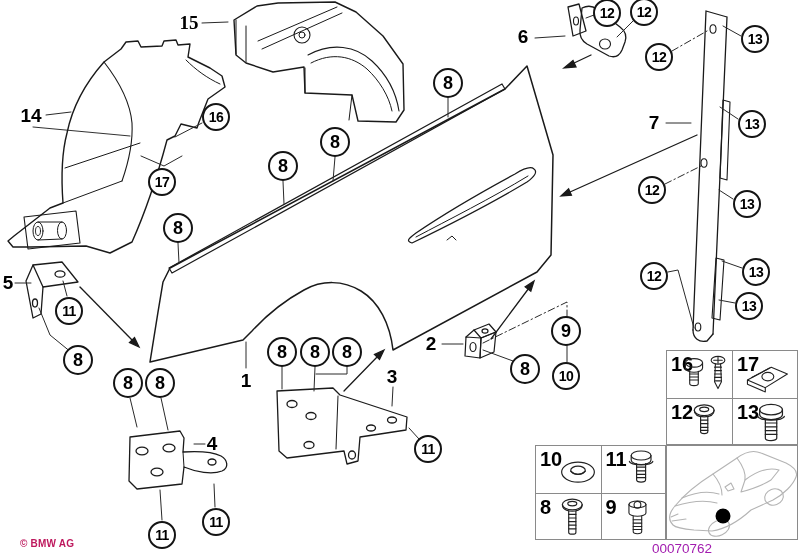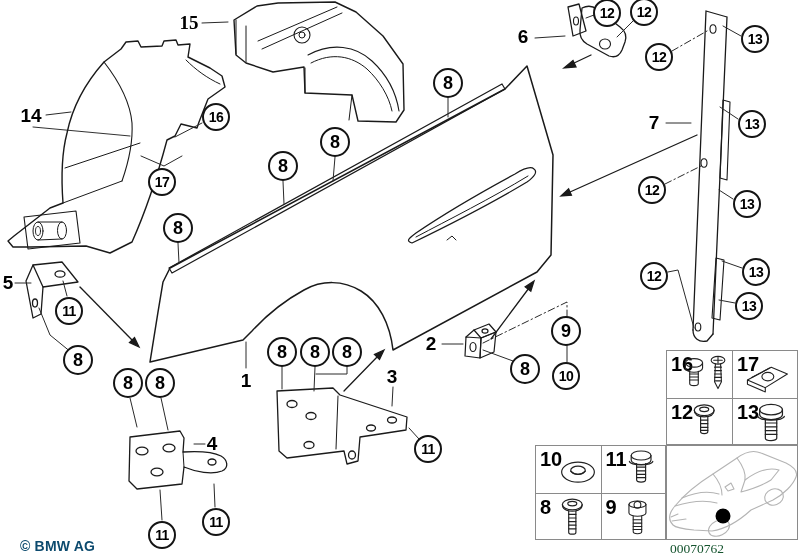--- a/index.html
+++ b/index.html
@@ -26,22 +26,22 @@
   }
   .legend-box .cell{position:relative;box-sizing:border-box;}
   .legend-box .cell.bl{border-left:1px solid #8a8a8a;}
   .legend-box .cell.bt{border-top:1px solid #8a8a8a;}
   .cell-num{
     position:absolute;left:4px;top:2px;font-weight:bold;font-size:20px;color:#000;
   }
   .glyph{position:absolute;right:2px;top:3px;}
   .glyph path,.glyph ellipse,.glyph circle{fill:none;stroke:#222;stroke-width:1.3;stroke-linecap:round;stroke-linejoin:round;}
   #car-box{position:absolute;z-index:2;border:1px solid #8a8a8a;background:transparent;box-sizing:border-box;}
-  #copyright{position:absolute;z-index:3;left:20px;top:538px;font-size:14px;font-weight:bold;color:#0c4a6e;letter-spacing:0.2px;}
-  #image-number{position:absolute;z-index:3;left:652px;top:541px;width:90px;text-align:center;font-size:13.5px;color:#14532d;font-family:Liberation Serif, serif;}
+  #copyright{position:absolute;z-index:3;left:20px;top:538px;font-size:10px;font-weight:bold;color:#be185d;letter-spacing:0.2px;}
+  #image-number{position:absolute;z-index:3;left:652px;top:541px;width:90px;text-align:left;font-size:13.5px;color:#a21caf;}
 </style>
 </head>
 <body>
 
 <div id="stage">
 
   <svg id="art" width="799" height="559" viewBox="0 0 799 559">
 
     <g fill="none" stroke="#1a1a1a" stroke-width="1.4" stroke-linejoin="round" stroke-linecap="round">
       <path d="M104,62 L121,49 L126,42 L138,41 L141,47 L162,46 L164,41 L176,40 L178,45 L190,44 L188,57 L210,68 L222,76 L225,87 L208,99 L199,122 L197,128 L181,124 L175,136 L167,140

